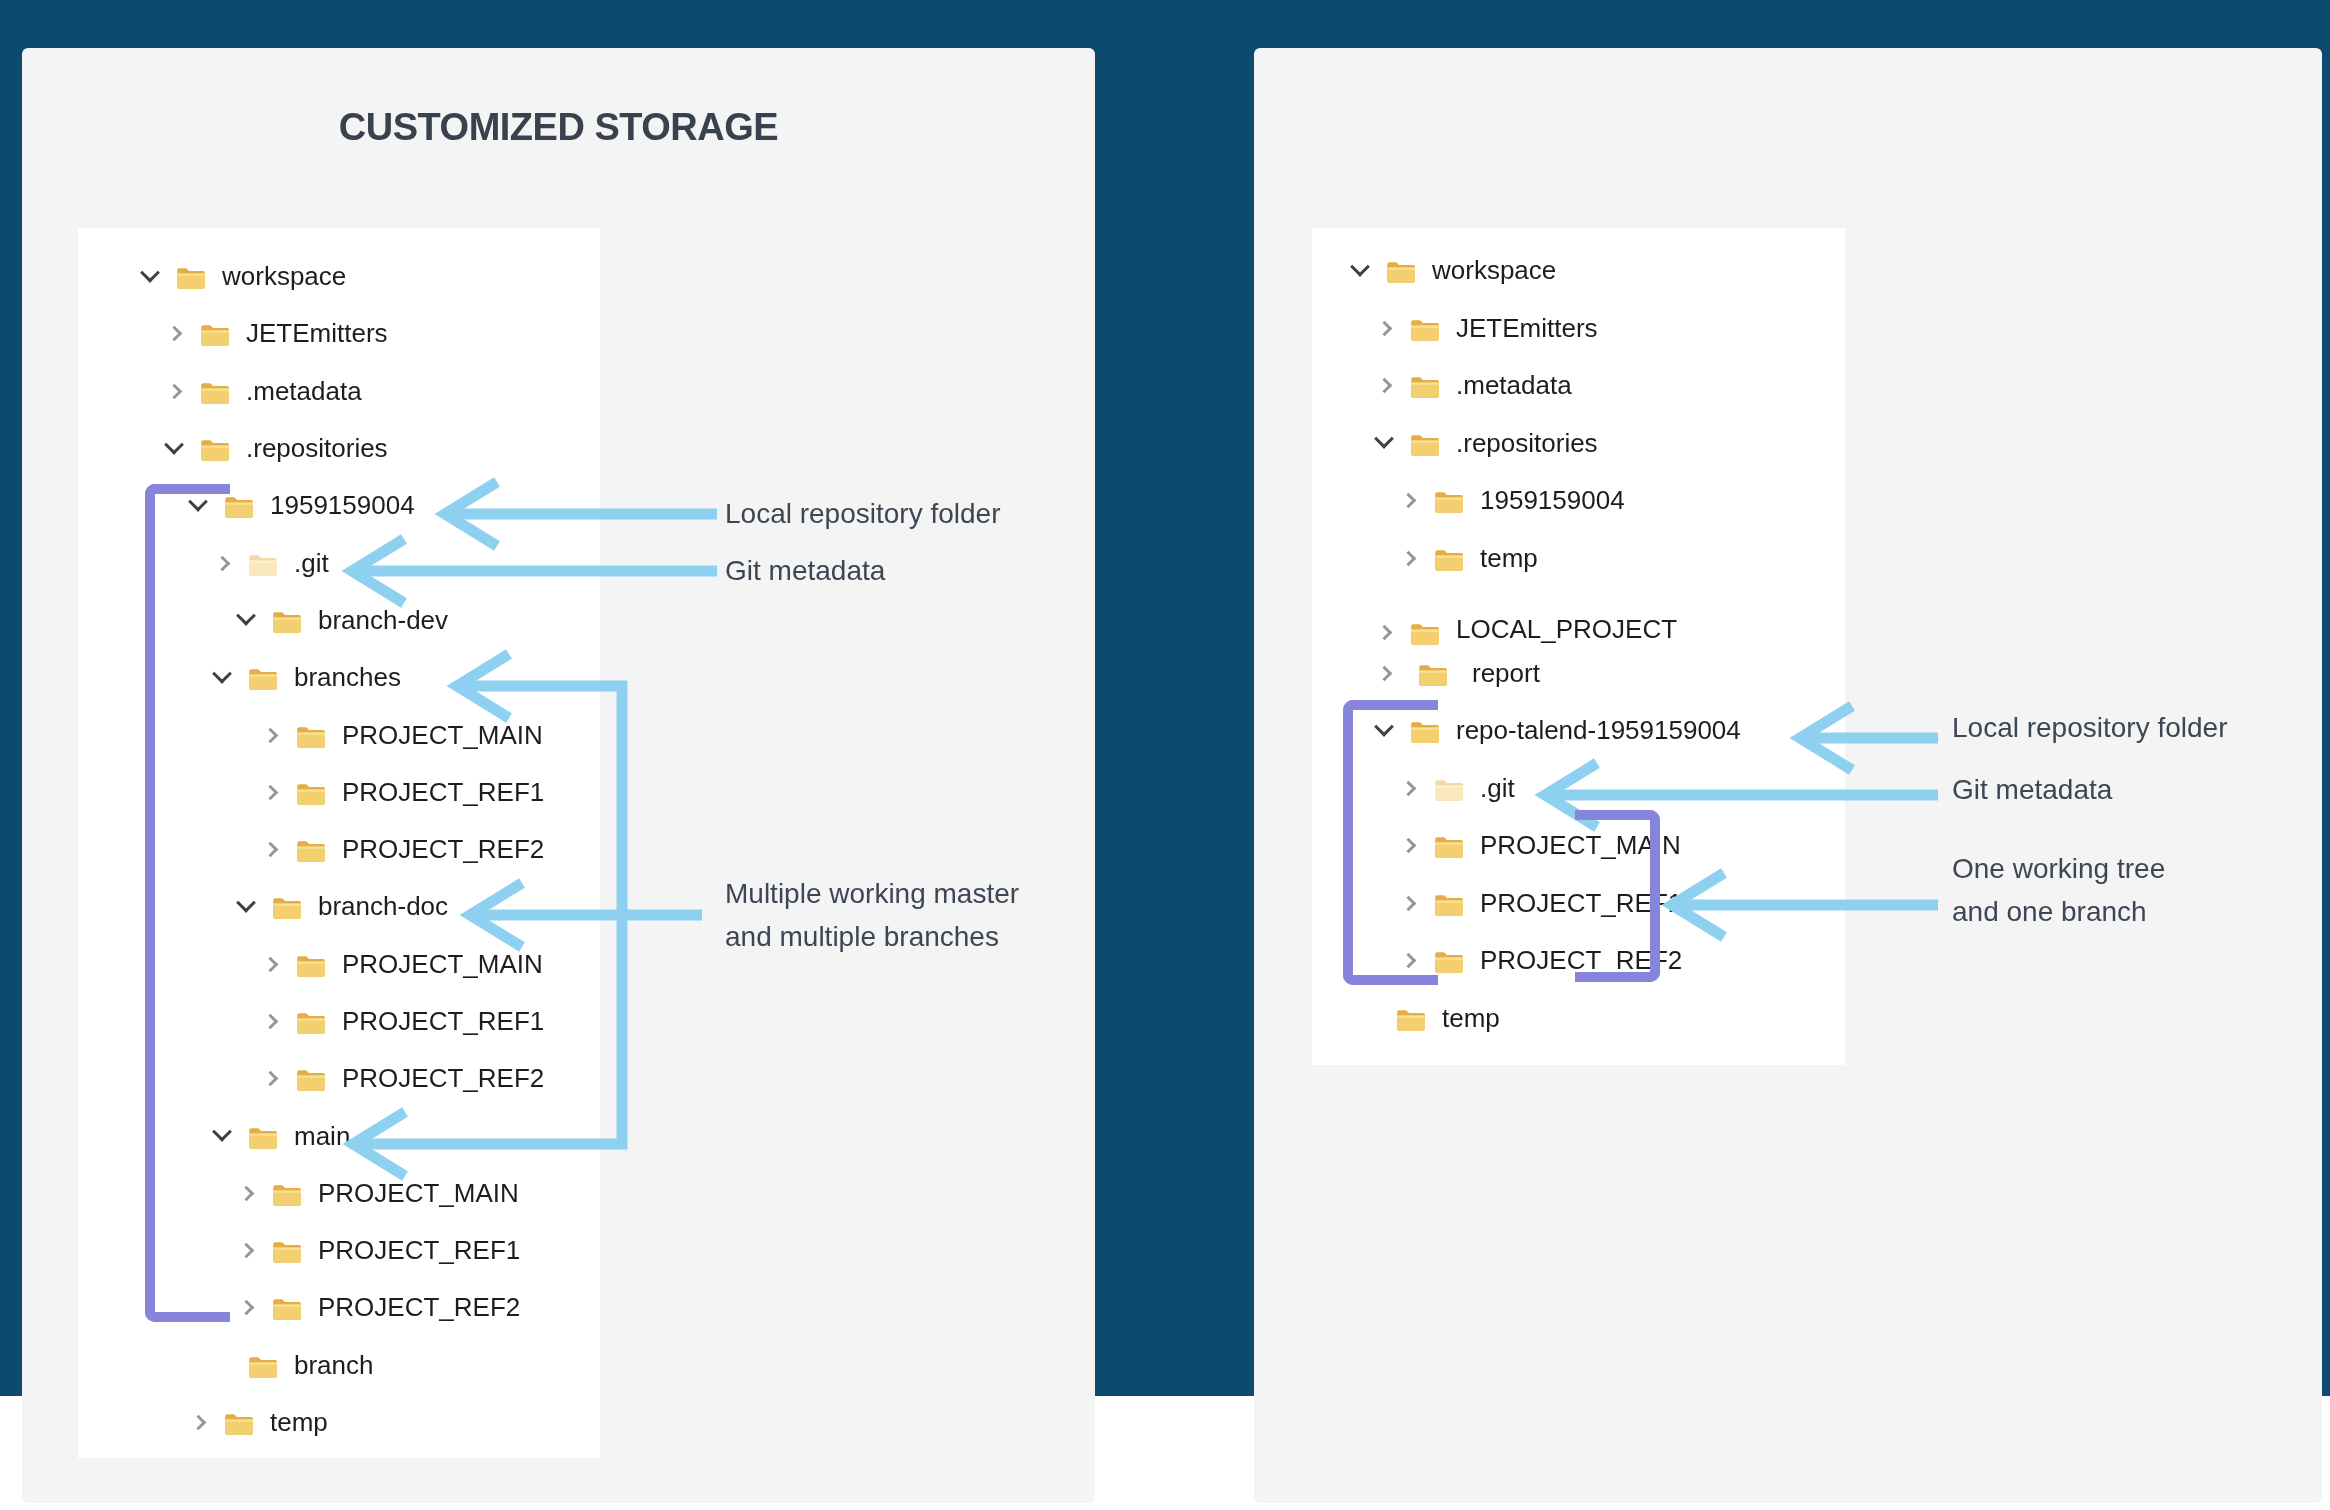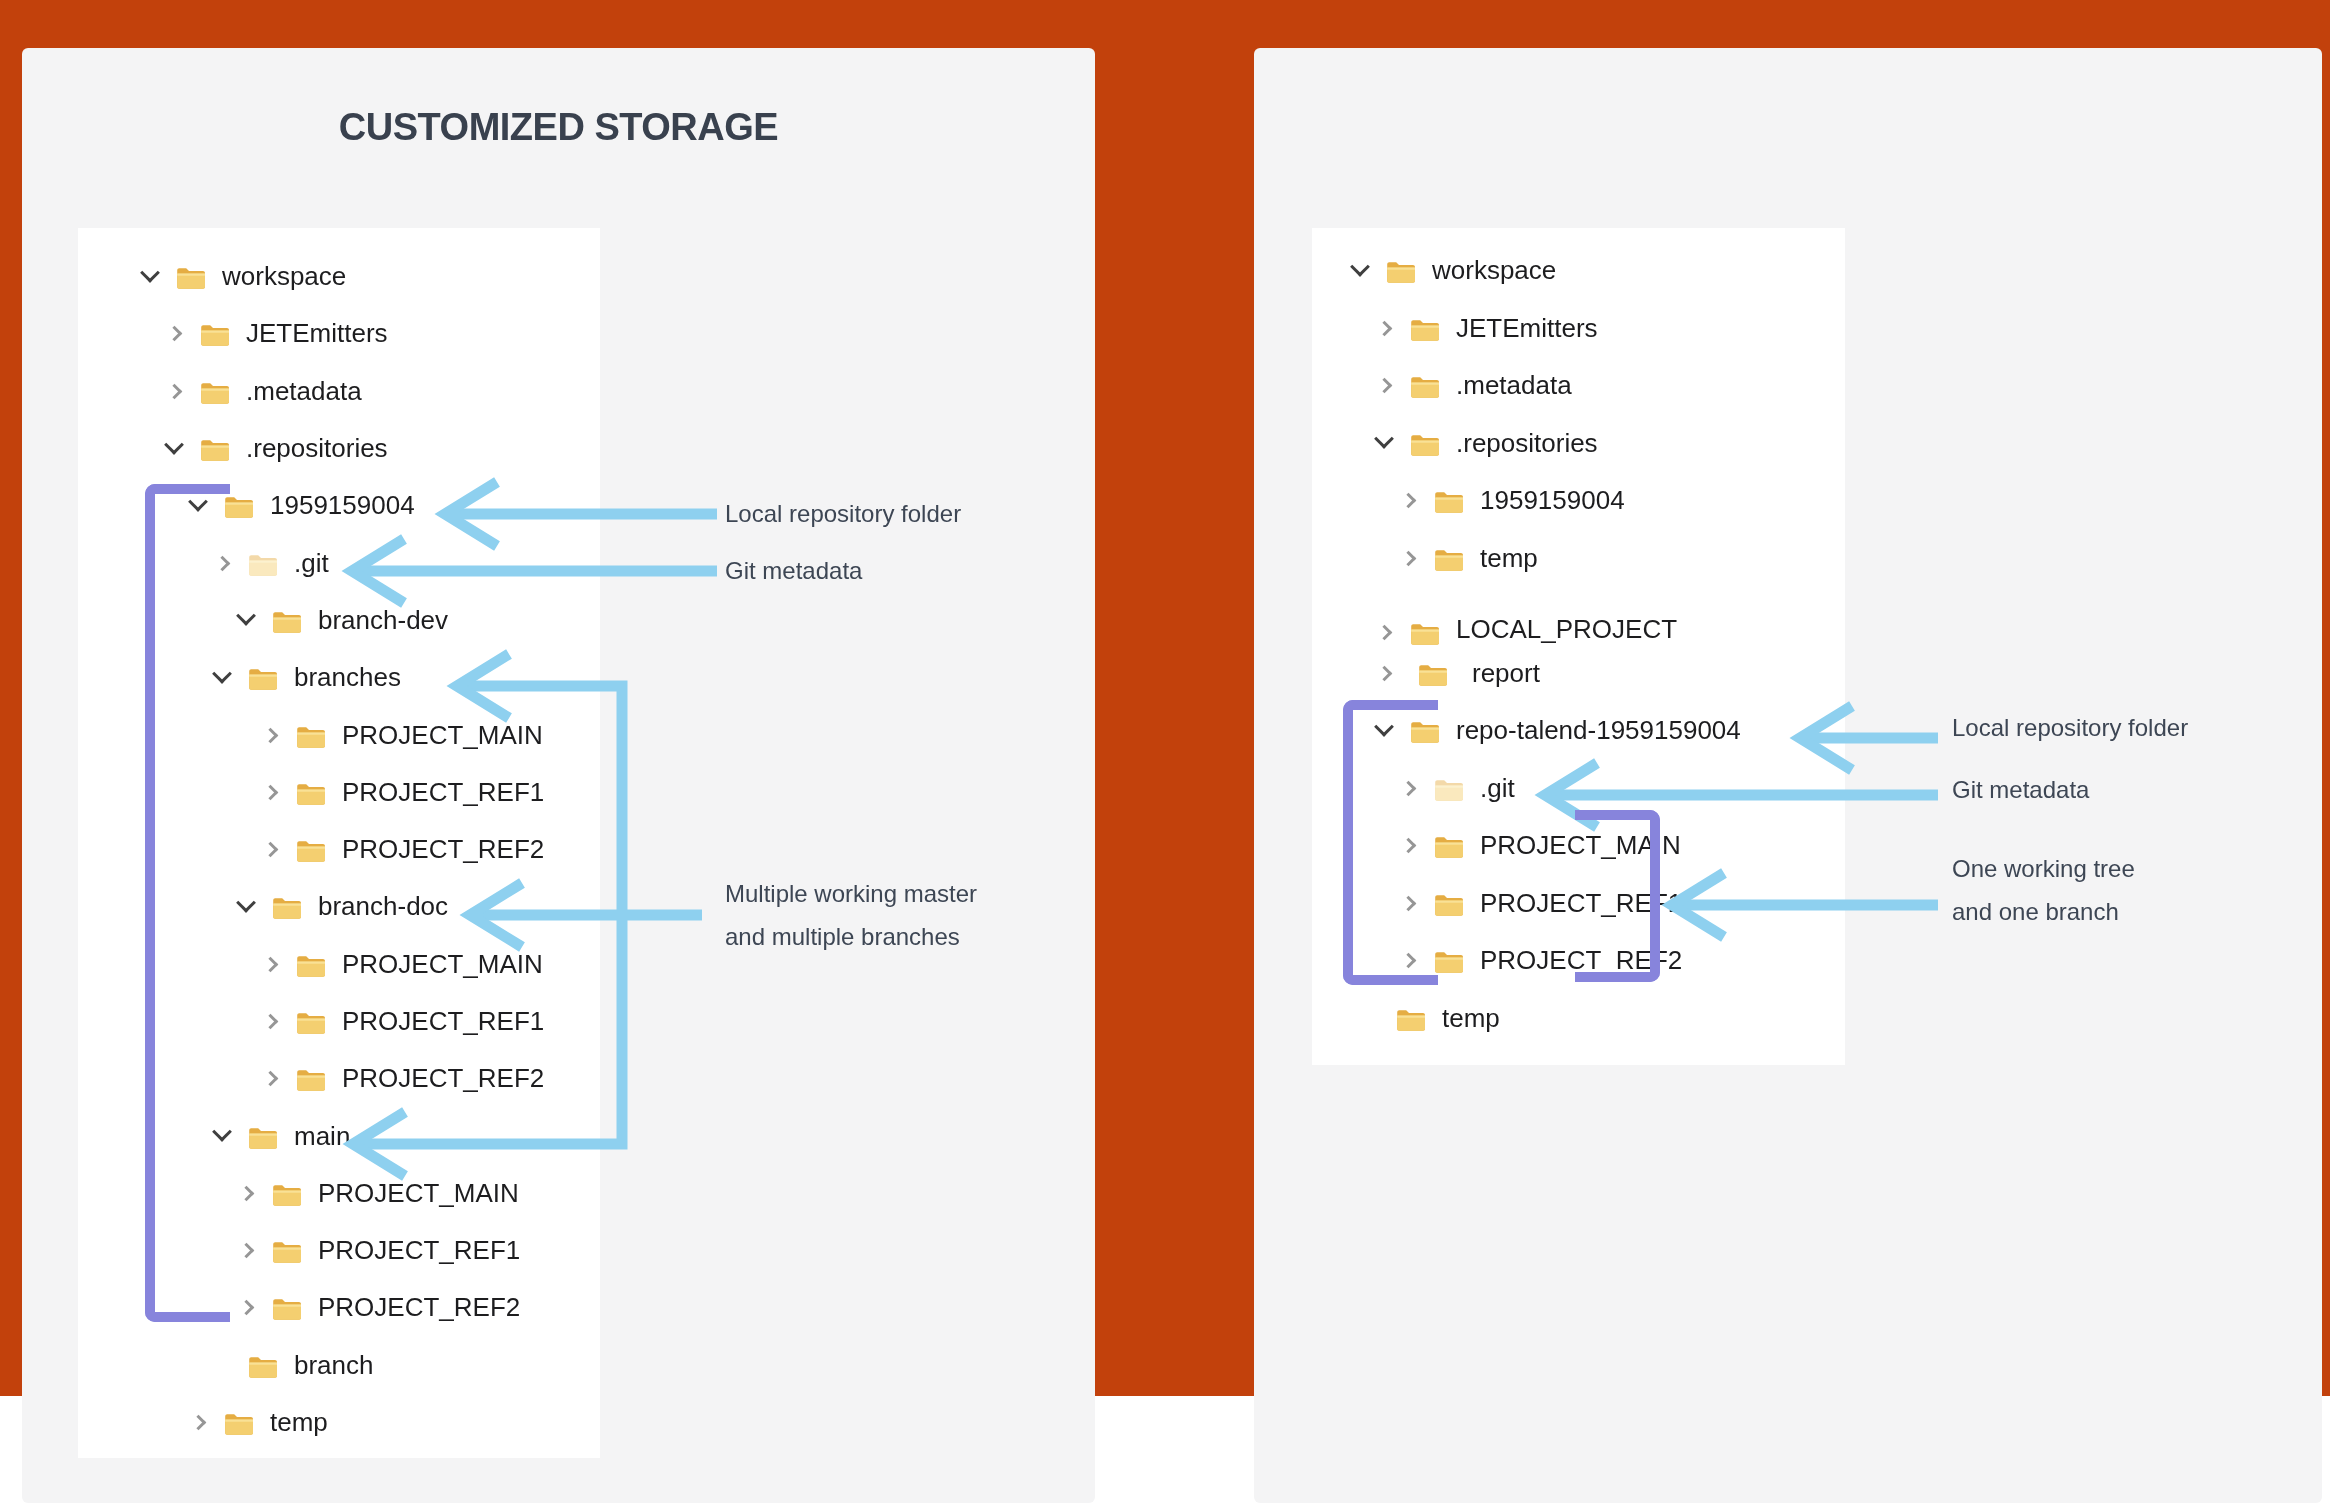--- a/index.html
+++ b/index.html
@@ -3,21 +3,21 @@
 <meta charset="utf-8">
 <style>
   :root{
     --arrow-blue:#8ed0ef; --bracket-purple:#8784dc; --card-bg:#f4f4f5; --panel-bg:#ffffff;
     --title-text:#39414e; --tree-text:#1d1d1f; --ann-text:#3d4654;
     --chev-exp:#3f3f3f; --chev-col:#969696;
   }
   *{margin:0;padding:0;box-sizing:border-box;}
   html,body{width:2330px;height:1510px;background:#fff;overflow:hidden;
     font-family:"Liberation Sans","DejaVu Sans",sans-serif;}
-  .page{position:relative;width:2330px;height:1396px;background:#c2410c;}
+  .page{position:relative;width:2330px;height:1396px;background:#0c4a6e;}
   .card{position:absolute;top:48px;height:1455px;background:var(--card-bg);border-radius:6px;}
   .card-left{left:22px;width:1073px;}
   .card-right{left:1254px;width:1068px;}
   .card-title{position:absolute;top:58px;left:0;width:100%;text-align:center;
     font-size:38px;font-weight:700;letter-spacing:-.5px;color:var(--title-text);}
   .tree-panel{position:absolute;background:var(--panel-bg);}
   .tree-left{left:56px;top:180px;width:522px;height:1230px;}
   .tree-right{left:58px;top:180px;width:533px;height:837px;}
   .trow{display:flex;align-items:center;white-space:nowrap;}
   .tree-left .trow{height:57.3px;}
@@ -31,21 +31,21 @@
   .ficon{width:30px;height:25px;flex:0 0 30px;margin-right:16px;display:inline-block;}
   .ficon.fade{opacity:.45;}
   .flabel{font-size:26px;color:var(--tree-text);}
   .overlay{position:absolute;left:0;top:0;pointer-events:none;}
   .overlay path{fill:none;stroke:var(--arrow-blue);stroke-width:11;}
   .bracket{position:absolute;pointer-events:none;}
   .bracket.bl{border-left:10px solid var(--bracket-purple);border-top:10px solid var(--bracket-purple);
     border-bottom:10px solid var(--bracket-purple);border-radius:10px 0 0 10px;}
   .bracket.br{border-right:10px solid var(--bracket-purple);border-top:10px solid var(--bracket-purple);
     border-bottom:10px solid var(--bracket-purple);border-radius:0 10px 10px 0;}
-  .ann{position:absolute;font-size:24px;color:var(--ann-text);line-height:34px;white-space:nowrap;}
+  .ann{position:absolute;font-size:28px;color:var(--ann-text);line-height:34px;white-space:nowrap;}
   .ann.multi div{line-height:43px;}
 </style>
 </head>
 <body>
 
 <div class="page">
 
   <section class="card card-left">
     <h2 class="card-title">CUSTOMIZED STORAGE</h2>
 

